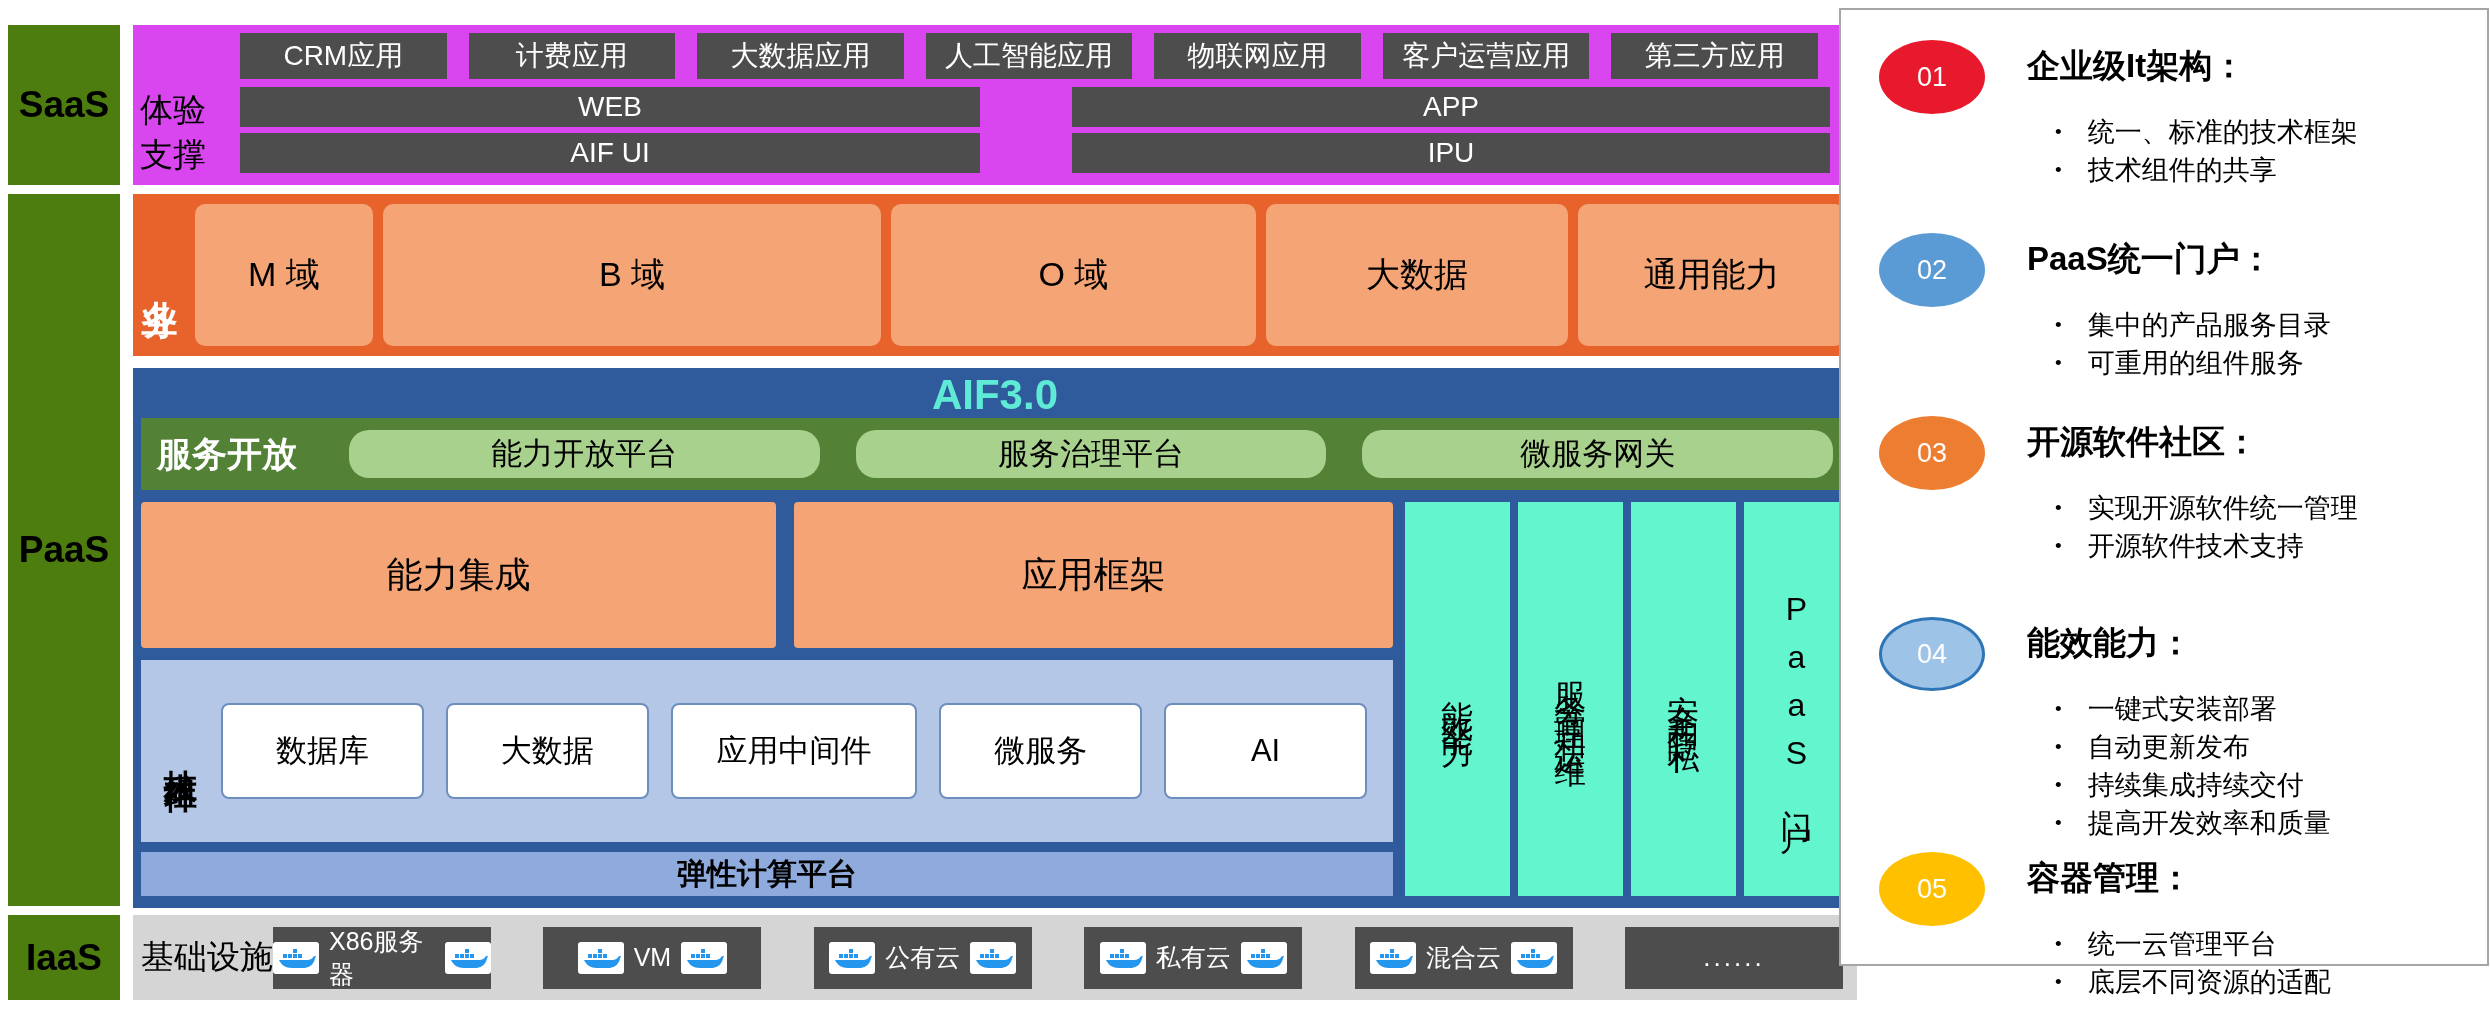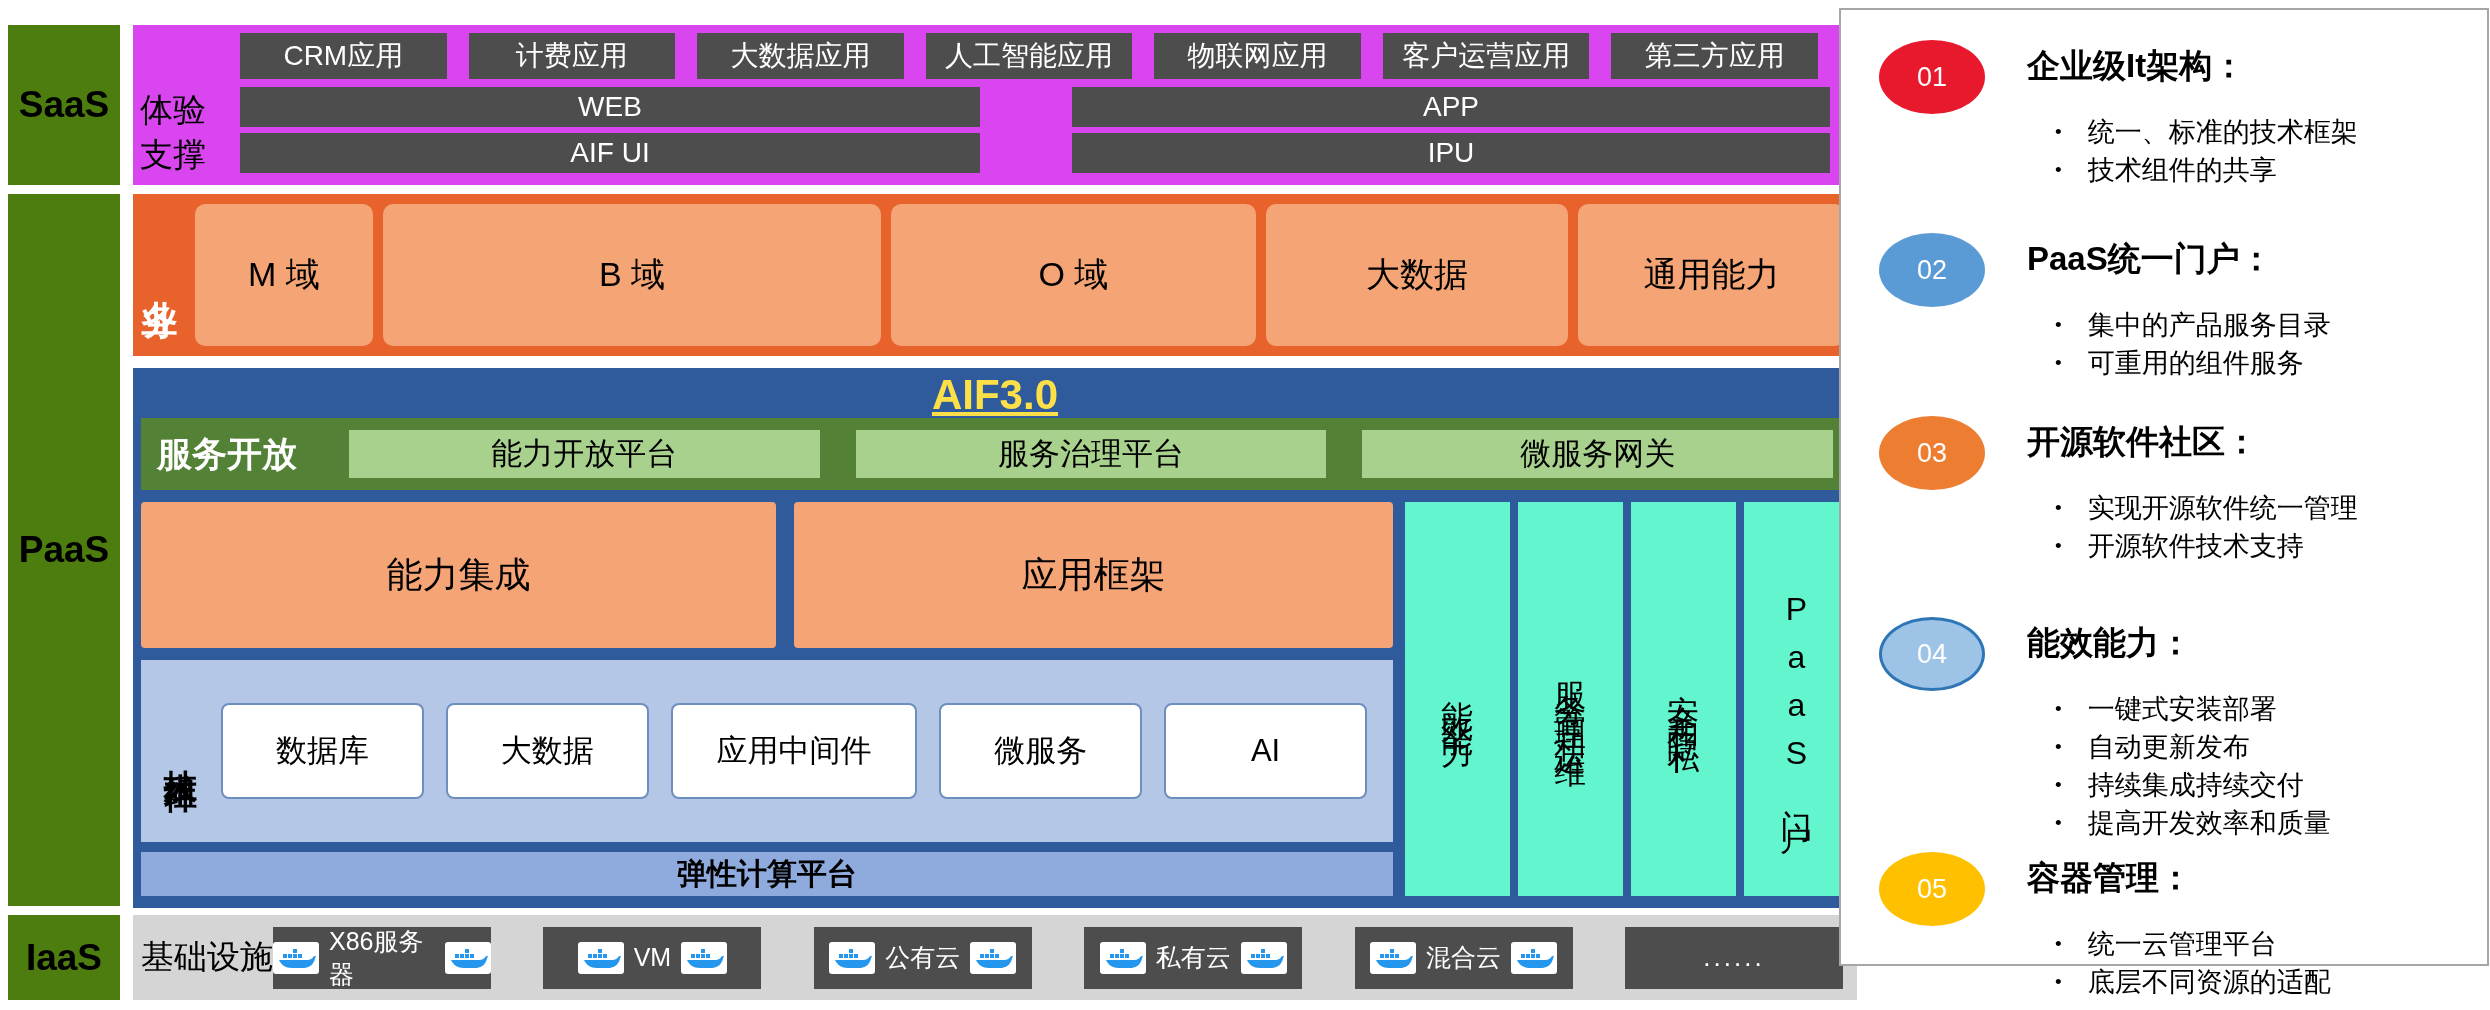--- a/index.html
+++ b/index.html
@@ -25,24 +25,24 @@
   .bar{height:40px;background:#4d4d4d;color:#fff;display:flex;align-items:center;justify-content:center;font-size:28px;}
 
   
   .band-biz{position:absolute;top:194px;width:100%;height:162px;background:#e8622c;display:flex;box-sizing:border-box;padding:10px 12px 10px 0;gap:10px;}
   .biz-label{width:52px;display:flex;align-items:center;justify-content:center;color:#fff;font-weight:bold;font-size:36px;}
   .biz-cell{background:#f4a475;border-radius:10px;display:flex;align-items:center;justify-content:center;font-size:34px;}
   .bc1{flex:1}.bc2{flex:2.8}.bc3{flex:2.05}.bc4{flex:1.7}.bc5{flex:1.5}
 
   
   .blue-box{position:absolute;top:368px;width:100%;height:540px;background:#2f5b9d;box-sizing:border-box;padding:4px 8px 10px;}
-  .aif{height:46px;display:flex;align-items:center;justify-content:center;color:#fde047;font-weight:bold;font-size:42px;text-decoration:underline;}
+  .aif{height:46px;display:flex;align-items:center;justify-content:center;color:#5eead4;font-weight:bold;font-size:42px;}
   .green-bar{height:72px;background:#538135;display:flex;align-items:center;box-sizing:border-box;padding:0 16px 0 0;gap:36px;}
   .go-label{width:172px;flex-shrink:0;text-align:center;color:#fff;font-weight:bold;font-size:35px;}
-  .go-item{flex:1;height:48px;background:#a9d18e;display:flex;align-items:center;justify-content:center;font-size:31px;}
+  .go-item{flex:1;height:48px;background:#a9d18e;display:flex;align-items:center;justify-content:center;font-size:31px;border-radius:20px;}
   .blue-main{display:flex;margin-top:12px;gap:12px;height:394px;border-radius:29px;}
   .left-col{flex:1;display:flex;flex-direction:column;}
   .orange-row{height:146px;display:flex;gap:18px;}
   .orange-box{background:#f4a475;border-radius:4px;display:flex;align-items:center;justify-content:center;font-size:36px;}
   .ob1{flex:1.06}.ob2{flex:1}
   .tech{margin-top:12px;height:182px;background:#b4c7e7;display:flex;box-sizing:border-box;padding:4px 12px;}
   .tech-label{width:54px;display:flex;align-items:center;justify-content:center;font-weight:bold;font-size:33px;}
   .tech-items{flex:1;display:flex;align-items:center;gap:22px;padding:0 14px;}
   .tech-item{flex:1;height:92px;background:#fff;border:2px solid #6e8fbe;border-radius:8px;display:flex;align-items:center;justify-content:center;font-size:31px;}
   .ti-wide{flex:1.22}

